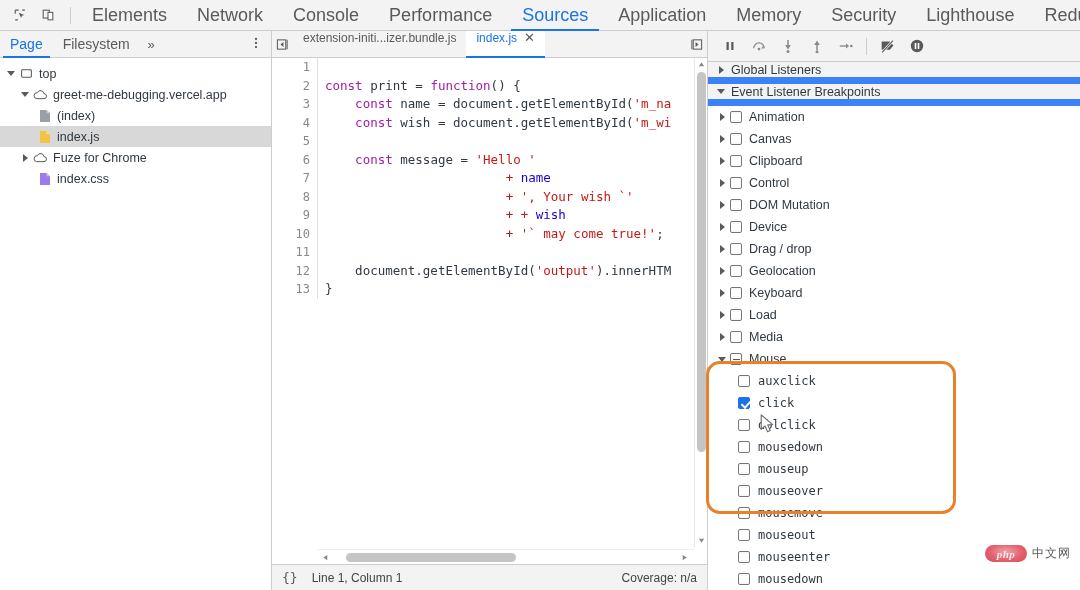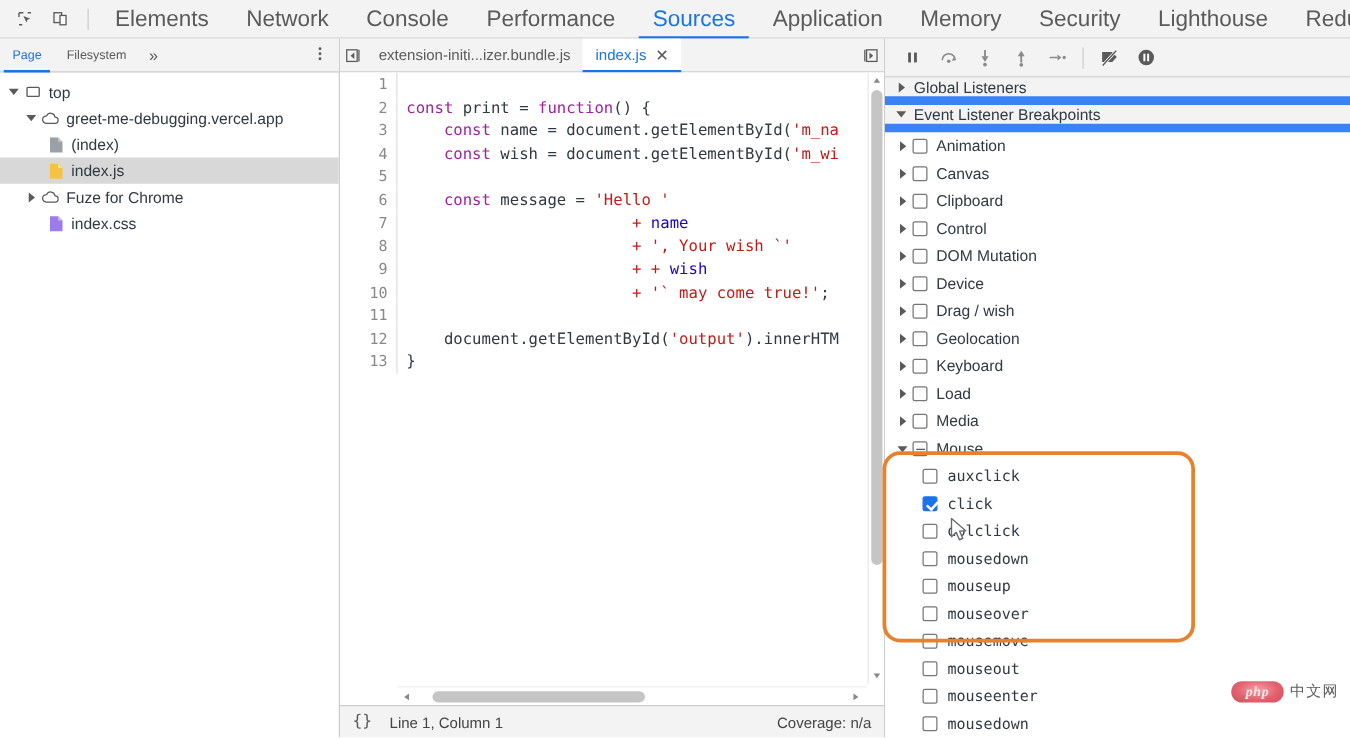--- a/index.html
+++ b/index.html
@@ -47,21 +47,21 @@
 
   
   .nav-pane { width: 272px; height: 559px; background: #fff; border-right: 1px solid #cdcdcd;
               display: flex; flex-direction: column; }
   .nav-tabbar {
     height: 27px; background: #f3f3f3; border-bottom: 1px solid #cdcdcd;
     display: flex; align-items: center; position: relative;
   }
   .nav-tab {
     padding: 0 10px; height: 27px; display: flex; align-items: center;
-    font-size: 10px; color: #5a5a5a; cursor: pointer; position: relative;
+    font-size: 14px; color: #5a5a5a; cursor: pointer; position: relative;
   }
   .nav-tab.active { color: #1a73e8; }
   .nav-tab.active::after {
     content:""; position:absolute; left:3px; right:3px; bottom:0; height:2px; background:#1a73e8;
   }
   .nav-more { padding: 0 8px; font-size: 13px; color: #5a5a5a; cursor: pointer; }
   .nav-kebab { position: absolute; right: 8px; top: 4px; cursor: pointer; }
   .tree { padding-top: 5px; font-size: 12.5px; color: #303942; overflow: hidden; }
   .tnode {
     display: flex; align-items: center; height: 21px; padding-left: 4px; cursor: pointer;
@@ -78,21 +78,21 @@
   .ind1 { padding-left: 4px; } .ind2 { padding-left: 18px; } .ind3 { padding-left: 36px; }
 
   
   .ed-pane { width: 436px; height: 559px; background: #fff; border-right: 1px solid #cdcdcd;
              display: flex; flex-direction: column; position: relative; }
   .ed-tabbar { height: 27px; background: #f3f3f3; border-bottom: 1px solid #cdcdcd;
                display: flex; align-items: center; }
   .ed-arrow { width: 21px; height: 27px; display: flex; align-items: center; justify-content: center;
               cursor: pointer; }
   .ed-tab {
-    display: flex; align-items: center; height: 27px; padding: 0 10px; font-size: 12px;
+    display: flex; align-items: flex-start; height: 27px; padding: 0 10px; font-size: 12px;
     color: #5a5a5a; cursor: pointer; position: relative; white-space: nowrap;
   }
   .ed-tab.active { color: #1a73e8; background: #fff; }
   .ed-tab.active::after { content:""; position:absolute; left:0; right:0; bottom:0; height:2px; background:#1a73e8; }
   .ed-close { margin-left: 7px; font-size: 13px; line-height: 1; color: #5a5a5a; cursor: pointer; }
   .ed-body { flex: 1; position: relative; overflow: hidden; background: #fff; }
   .code {
     position: absolute; left: 0; top: 0; right: 0; bottom: 0;
     font-family: "DejaVu Sans Mono", "Liberation Mono", monospace;
     font-size: 12.5px; line-height: 18.5px; white-space: pre;
@@ -522,21 +522,21 @@
                 <i class="tri"></i>
               </span>
               <span class="cb"></span>
               <span>Device</span>
             </div>
             <div class="elb-row">
               <span class="tw">
                 <i class="tri"></i>
               </span>
               <span class="cb"></span>
-              <span>Drag / wish</span>
+              <span>Drag / drop</span>
             </div>
             <div class="elb-row">
               <span class="tw">
                 <i class="tri"></i>
               </span>
               <span class="cb"></span>
               <span>Geolocation</span>
             </div>
             <div class="elb-row">
               <span class="tw">

